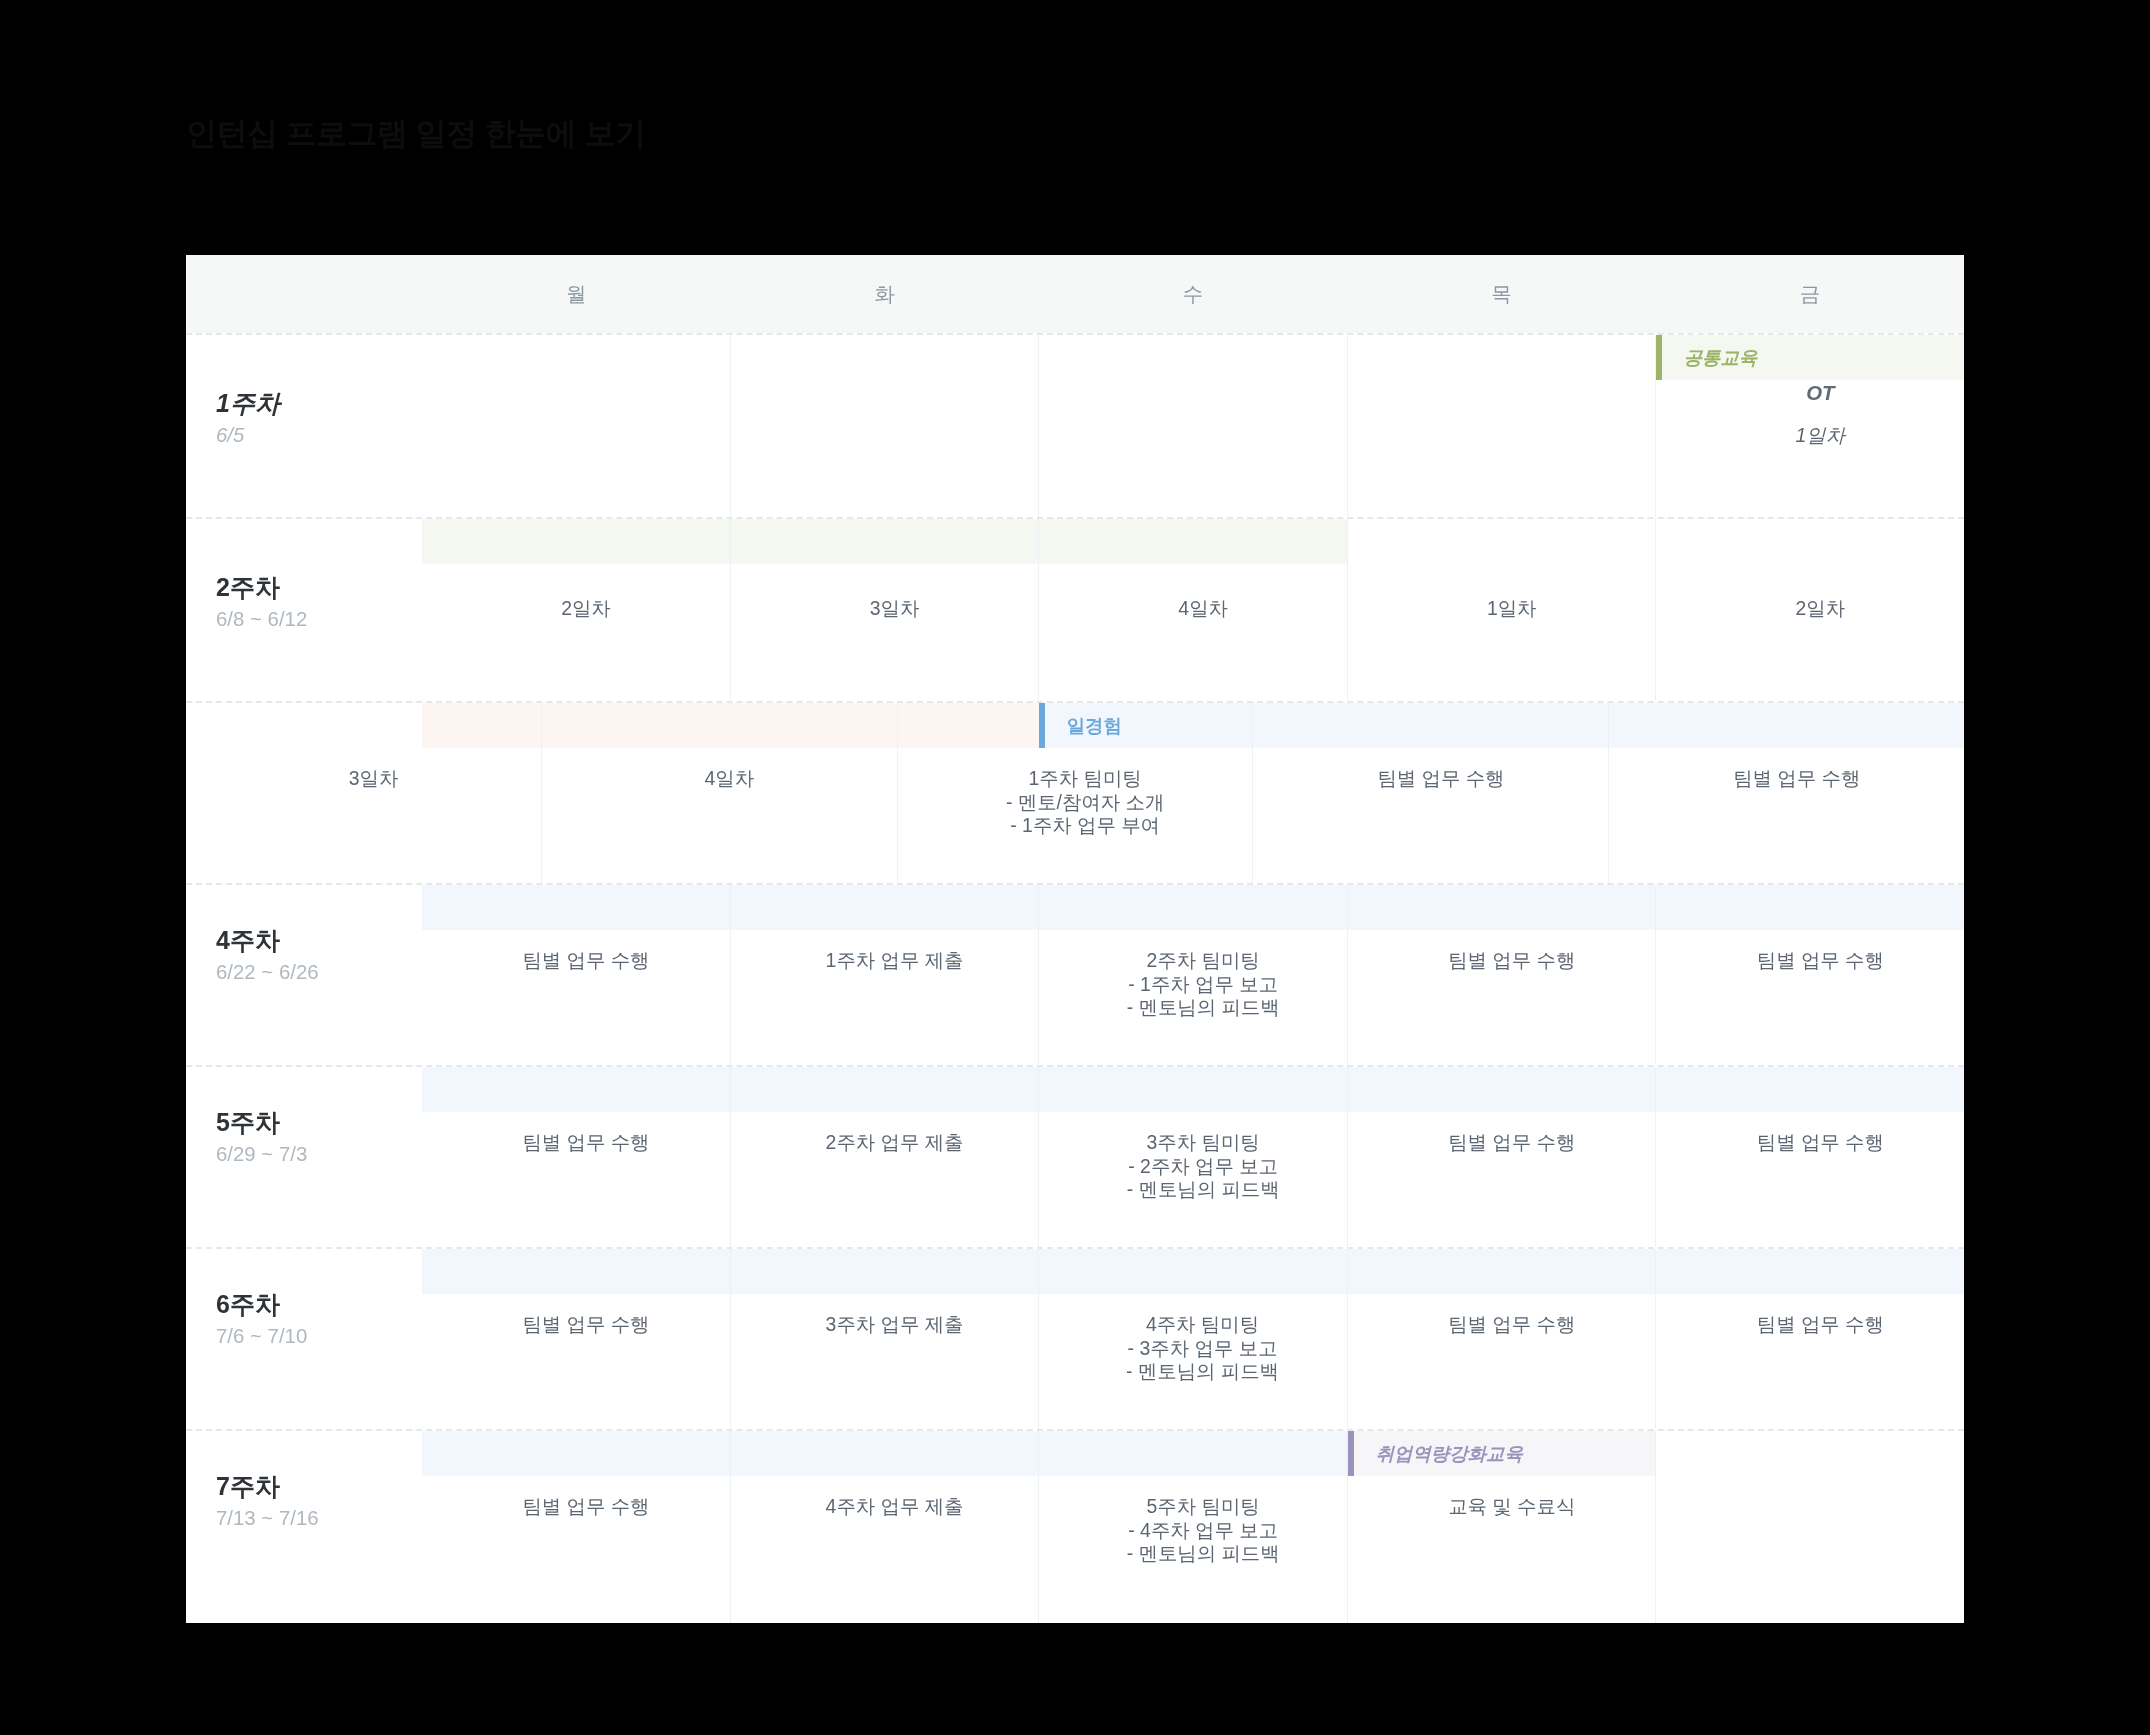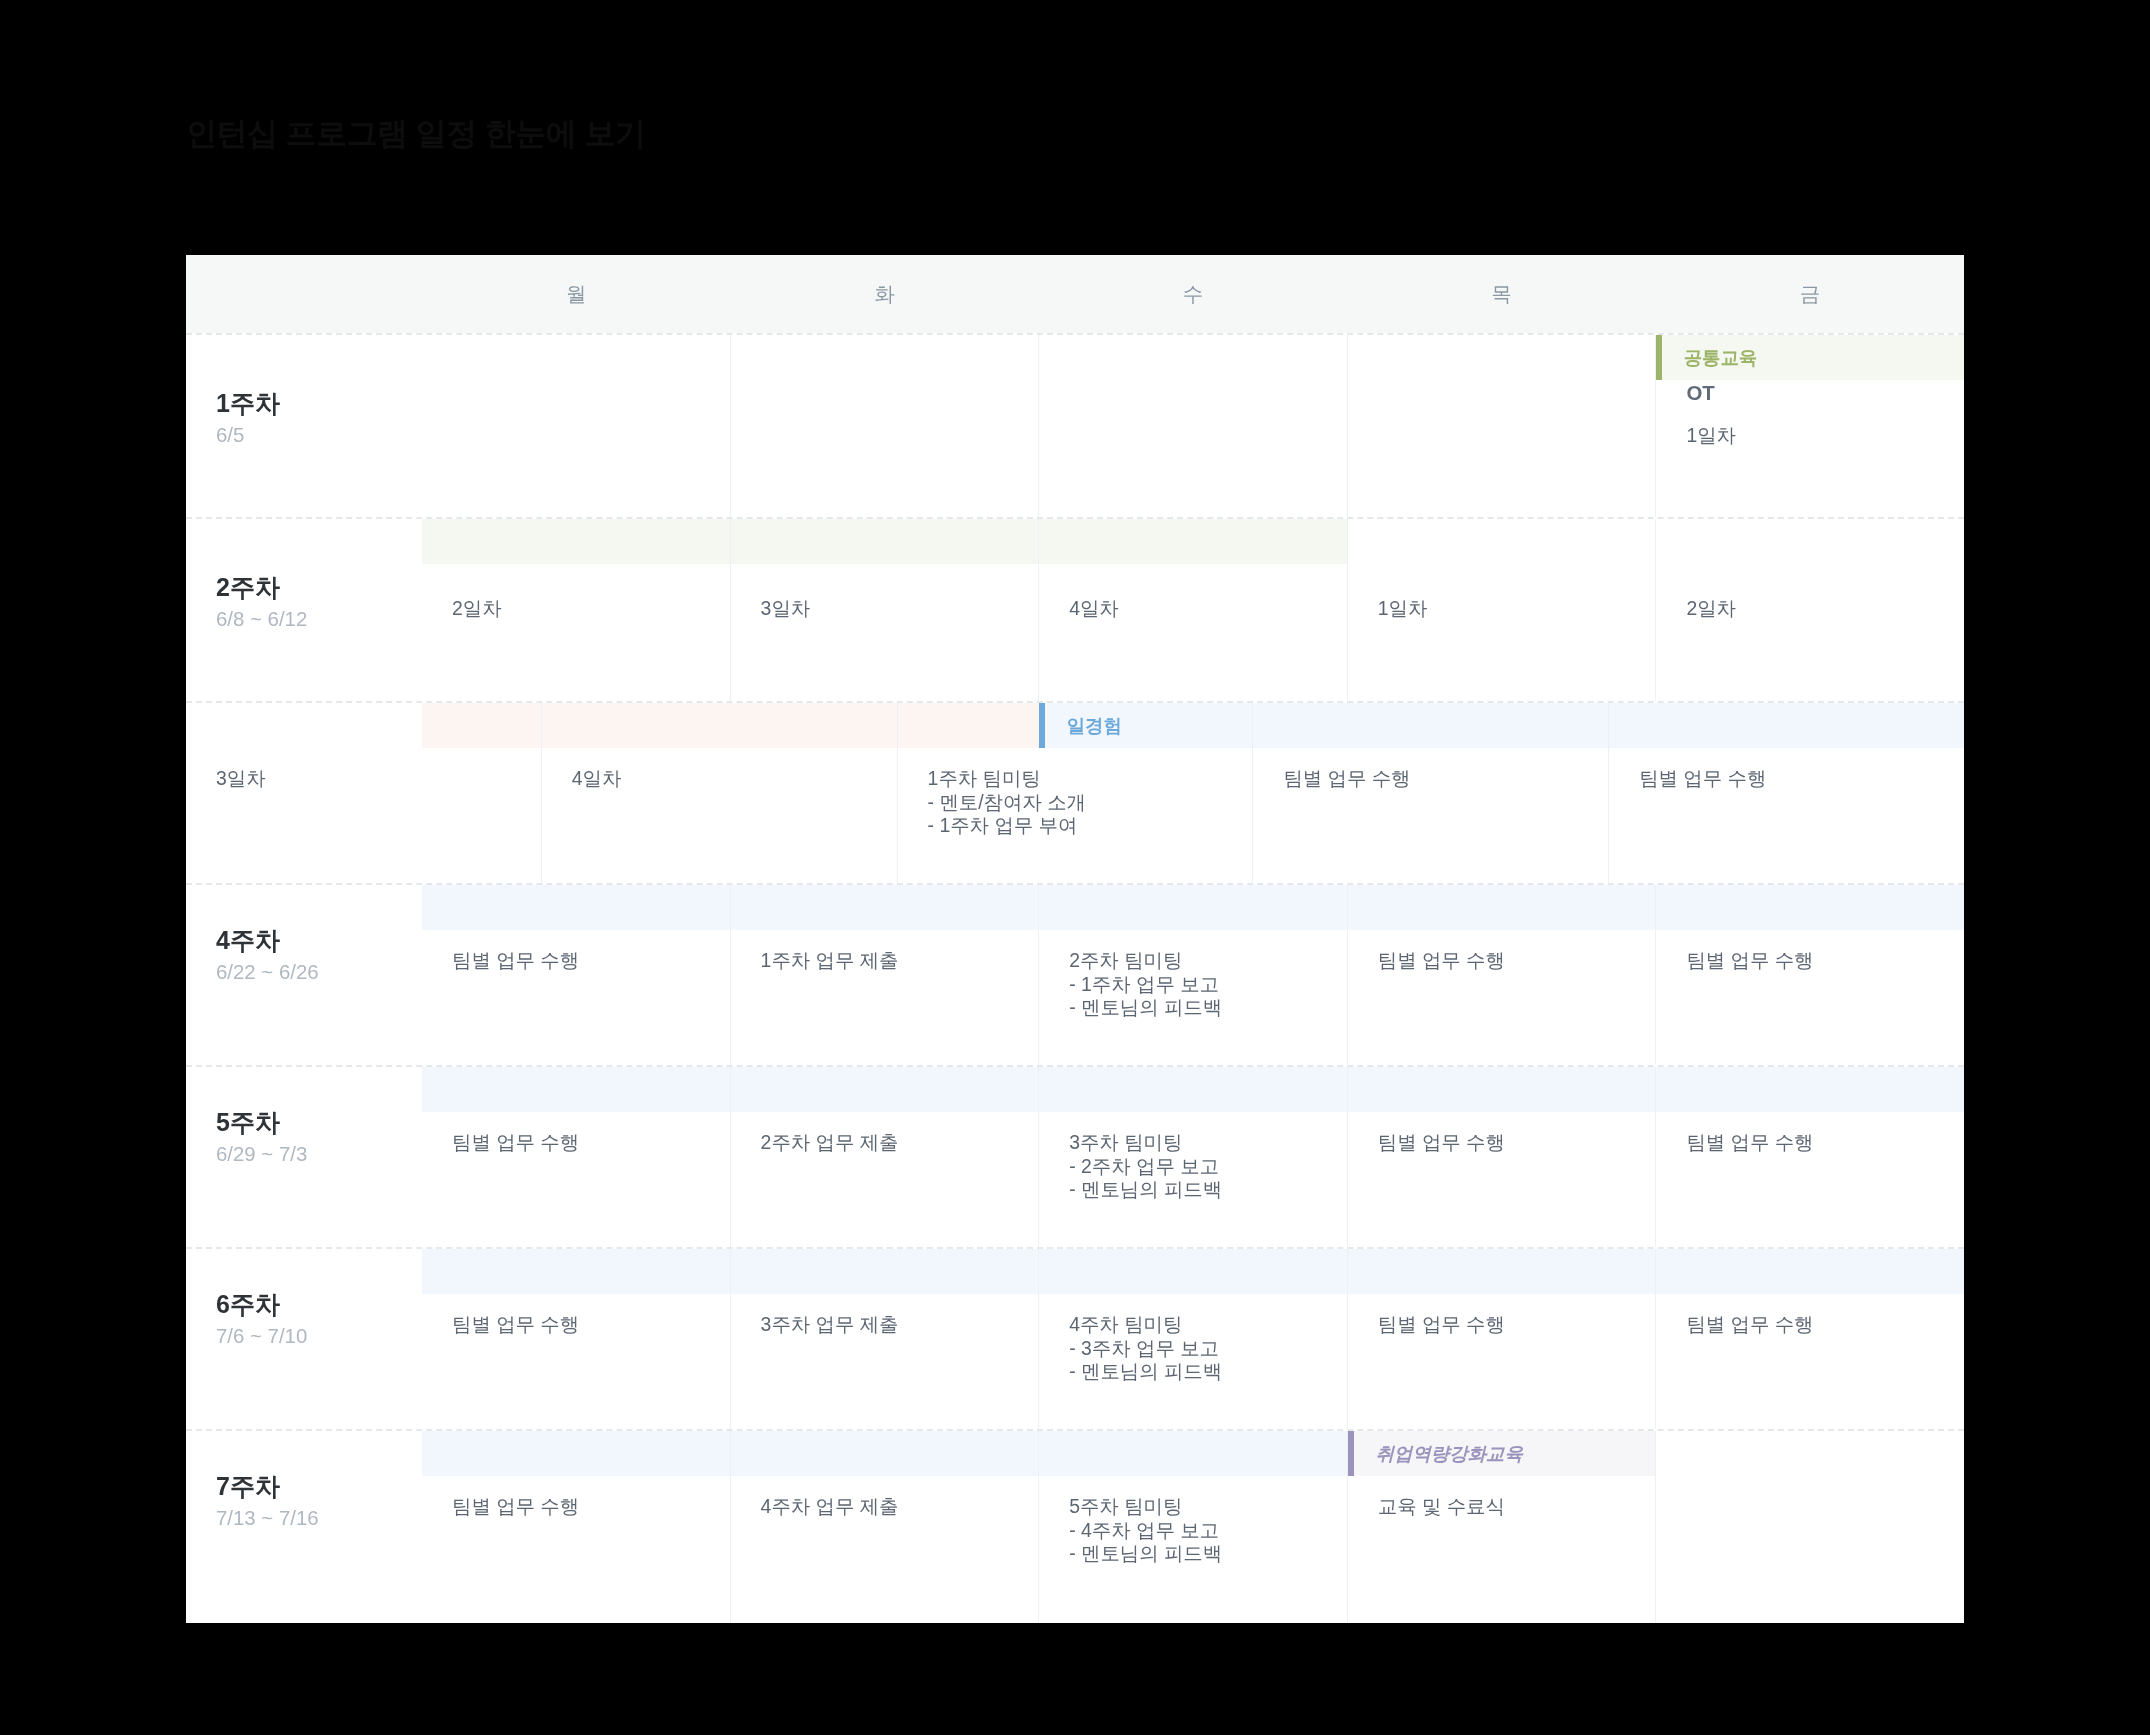--- a/index.html
+++ b/index.html
@@ -86,20 +86,21 @@
     flex: 1 1 0;
     display: flex;
     position: relative;
   }
   .day-cell {
     flex: 1 1 0;
     border-left: 1.5px solid #eef1f3;
     padding: 0 30px;
     position: relative;
     z-index: 2;
+    text-align: center;
   }
   .day-cell:first-child { border-left: none; }
 
   .cell-text {
     font-size: 19.4px;
     line-height: 1.22;
     color: #5c6672;
     white-space: pre-line;
   }
 
@@ -153,21 +154,21 @@
   <div class="cal-header">
     <div class="hdr-week-col"></div>
     <div class="hdr-day">월</div>
     <div class="hdr-day">화</div>
     <div class="hdr-day">수</div>
     <div class="hdr-day">목</div>
     <div class="hdr-day">금</div>
   </div>
 
   <div id="weeks-container">
-      <div class="week-row" style="height: 184px;">
+      <div class="week-row" style="height: 184px; font-style: italic;">
         <div class="band-layer" style="height: 184px;">
           <div class="band" style="left: 1470px; width: 308px; top: 0px;">
             <div class="band-bar" style="background: rgb(156, 180, 103);"></div>
             <div class="band-fill" style="background: rgb(245, 248, 240);">
               <span class="band-label" style="color: rgb(156, 180, 103);">공통교육</span>
             </div>
           </div>
         </div>
         <div class="week-label">
           <div class="week-name" style="top: 52px;">1주차</div>

